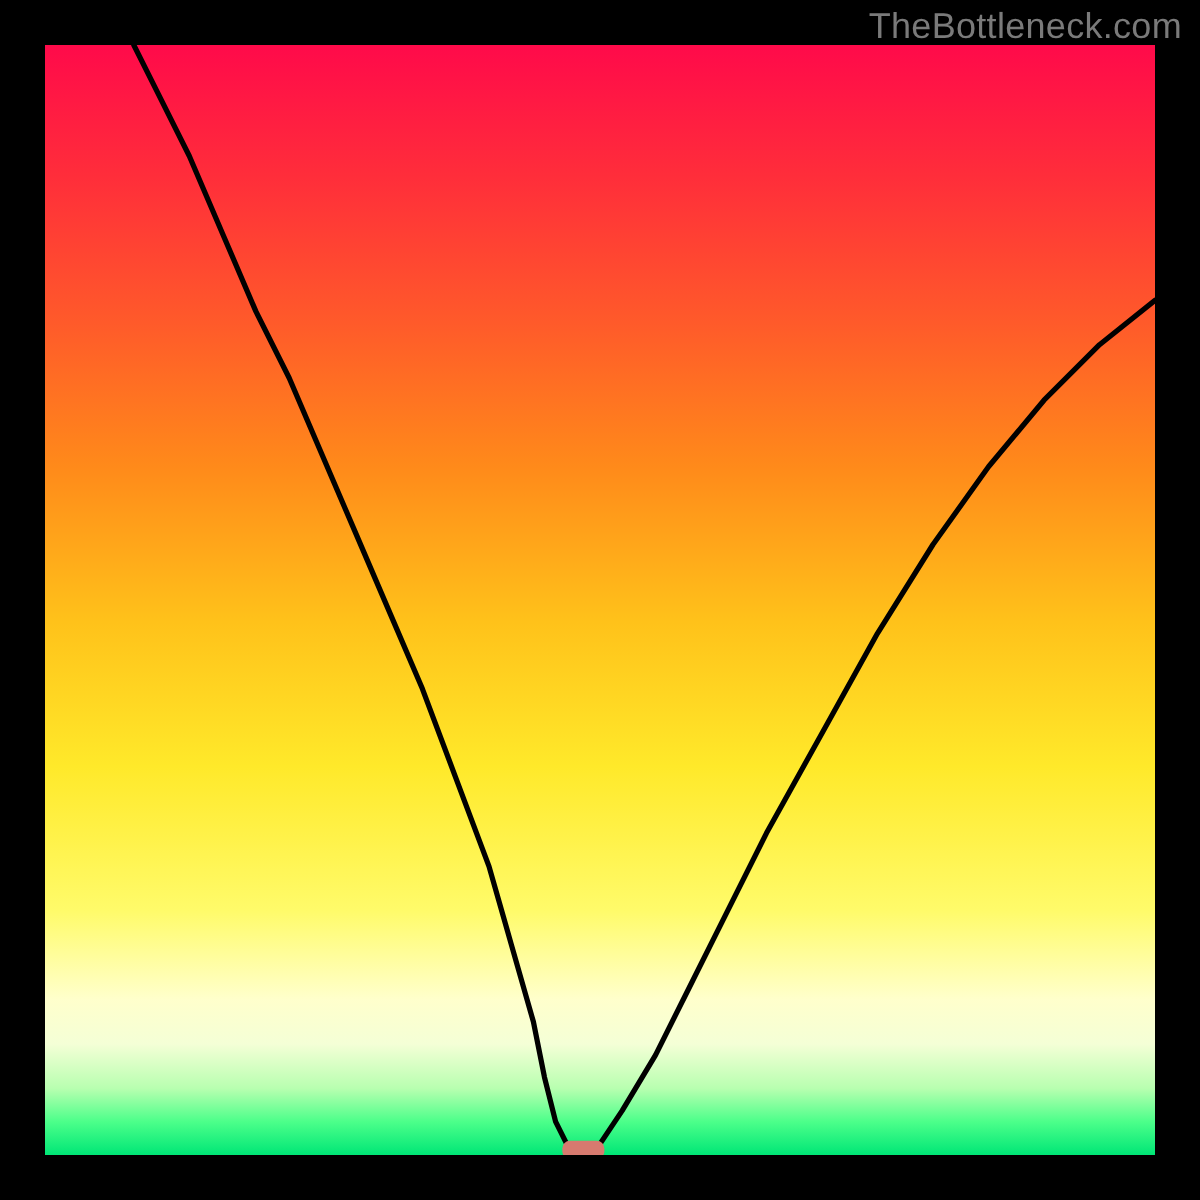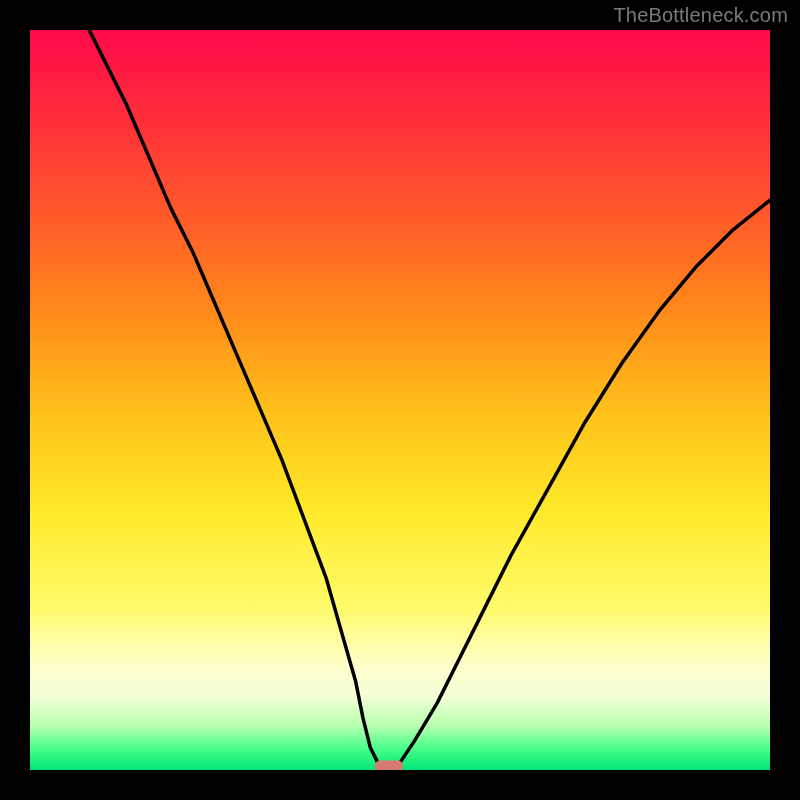--- a/index.html
+++ b/index.html
@@ -48,21 +48,21 @@
     position: absolute;
     inset: 0;
     width: 100%;
     height: 100%;
   }
   .attribution {
     position: absolute;
     top: 4px;
     right: 12px;
     color: #7a7a7a;
-    font-size: 20px;
+    font-size: 24px;
     font-weight: 500;
     letter-spacing: 0.2px;
     user-select: none;
   }
 </style>
 </head>
 <body>
 
 <div class="frame">
 

